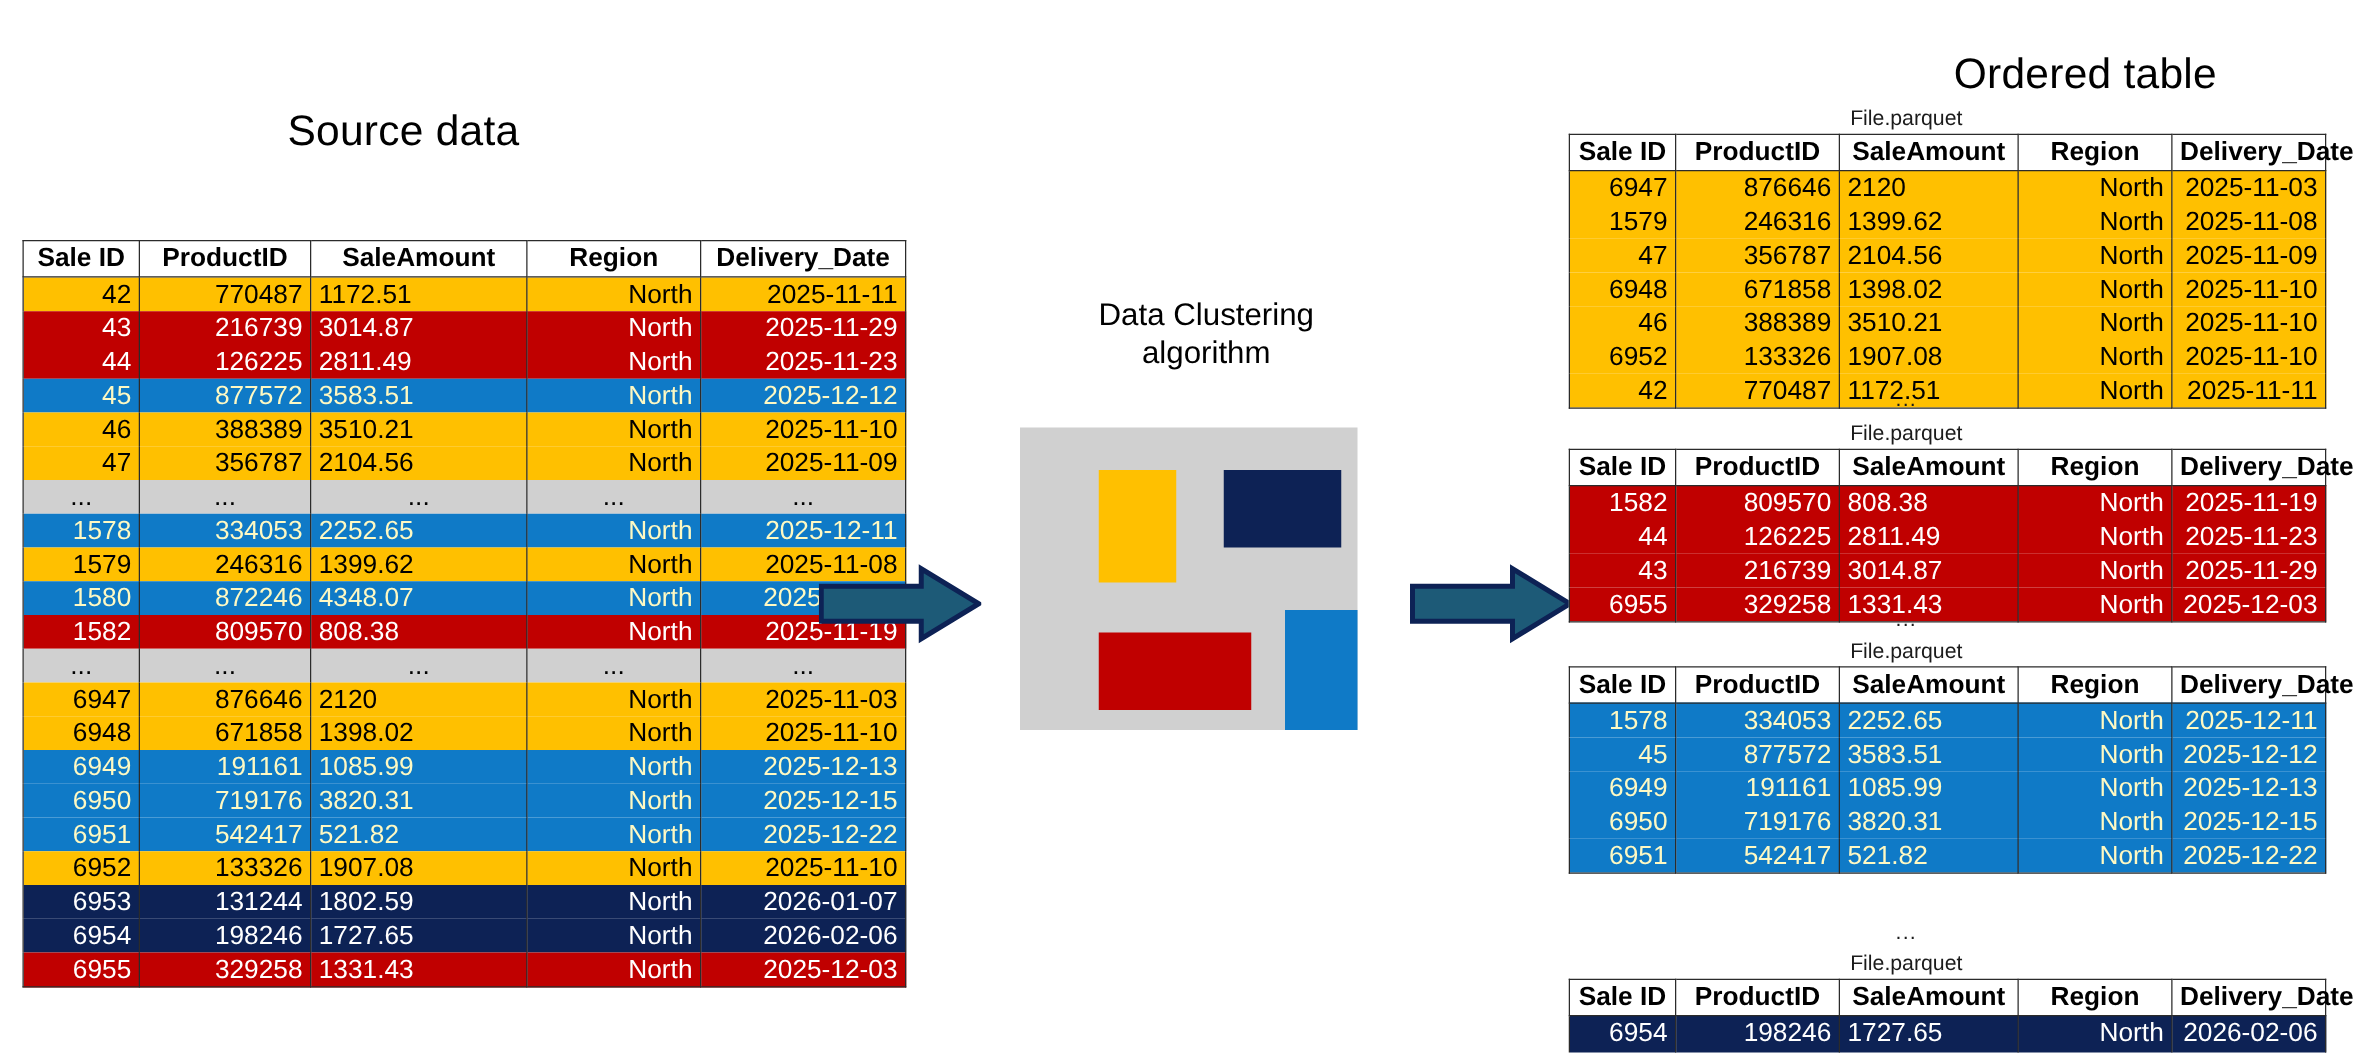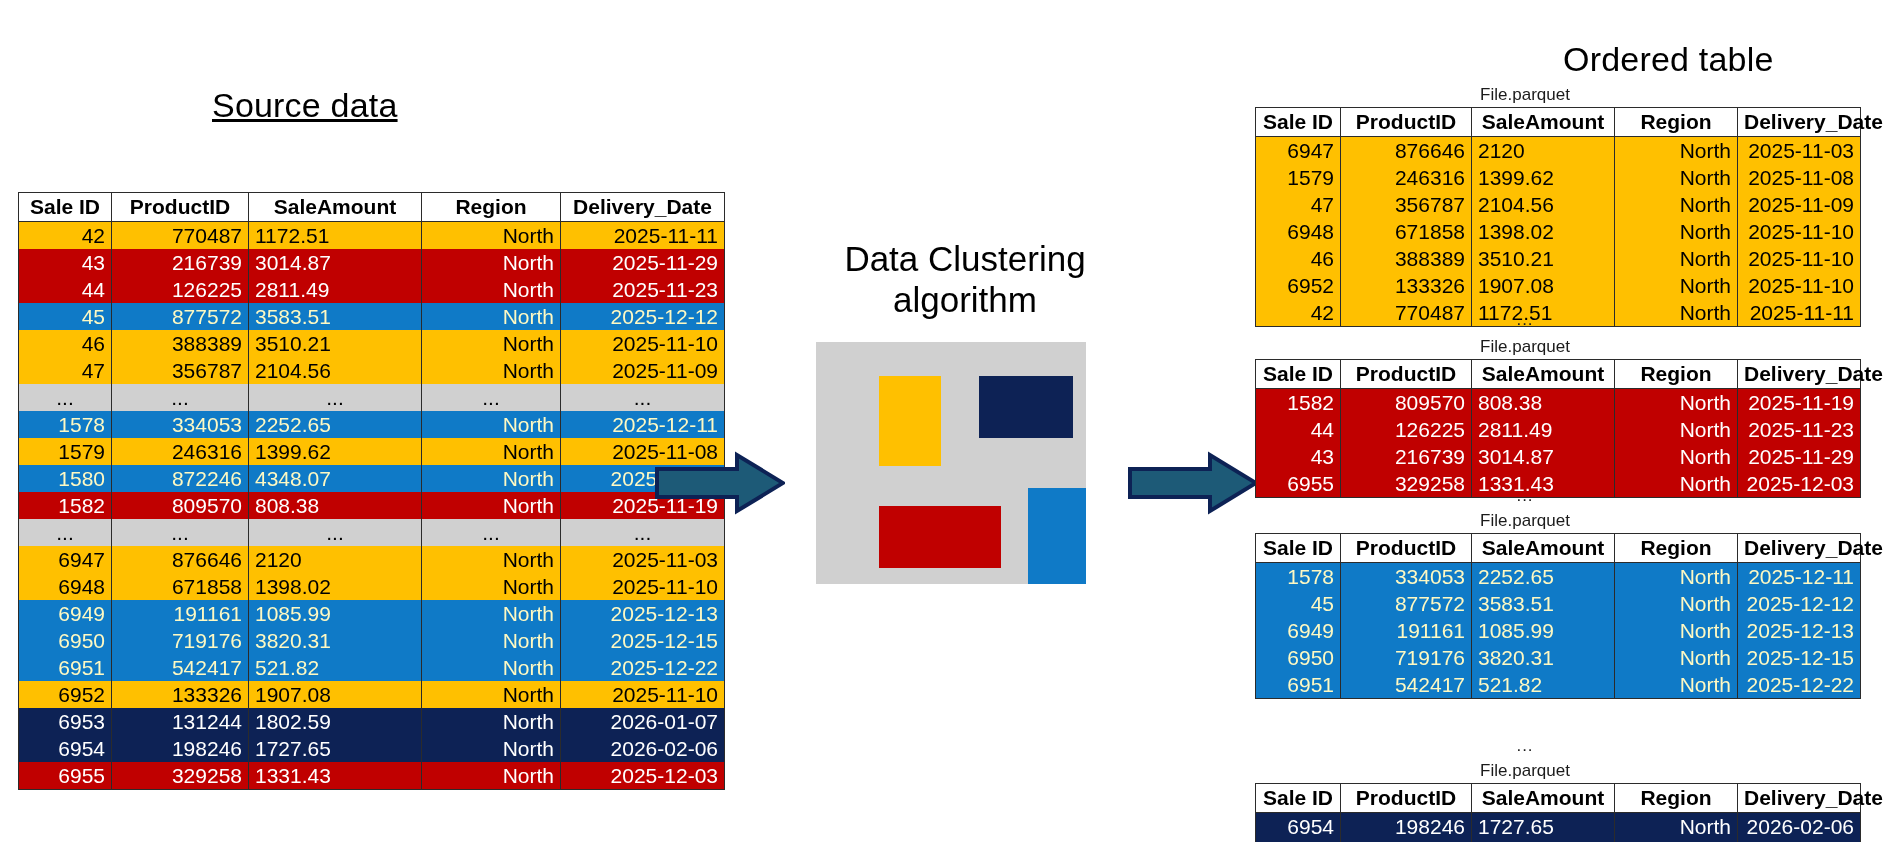--- a/index.html
+++ b/index.html
@@ -5,21 +5,21 @@
   html,body{margin:0;padding:0;}
   body{
     width:1883px;height:842px;position:relative;background:#ffffff;
     font-family:"Liberation Sans", sans-serif;
     overflow:hidden;
   }
   .heading{
     position:absolute;font-size:34px;color:#000;font-weight:400;
     letter-spacing:0.2px;white-space:nowrap;
   }
-  #source-title{left:212px;top:86px;text-decoration:underline;}
+  #source-title{left:230px;top:86px;}
   #ordered-title{left:1563px;top:12px;margin-top:28px;}
 
   
   table.grid{
     border-collapse:collapse;table-layout:fixed;
     font-size:21px;color:#000;background:#fff;
   }
   table.grid th{
     font-weight:bold;background:#ffffff;color:#000;
     border:1.5px solid #2b2b2b;
@@ -50,21 +50,21 @@
   #source-table{position:absolute;left:18px;top:192px;}
   #source-table .c-id{width:80px;}
   #source-table .c-pid{width:124px;}
   #source-table .c-amt{width:160px;}
   #source-table .c-reg{width:126px;}
   #source-table .c-date{width:151px;}
 
   
   #algo-label{
     position:absolute;left:820px;top:238px;width:290px;
-    text-align:center;font-size:35px;color:#000;line-height:1.18;
+    text-align:center;font-size:25px;color:#000;line-height:1.18;
   }
   #cluster-box{
     position:absolute;left:816px;top:342px;width:270px;height:242px;
     background:#d0d0d0;
   }
   #cluster-box .blk{position:absolute;}
   #blk-yellow{left:63px;top:34px;width:62px;height:90px;background:#ffc000;}
   #blk-navy{left:163px;top:34px;width:94px;height:62px;background:#0d2255;}
   #blk-red{left:63px;top:164px;width:122px;height:62px;background:#c00000;}
   #blk-blue{left:212px;top:146px;width:58px;height:96px;background:#0f7ac7;}

